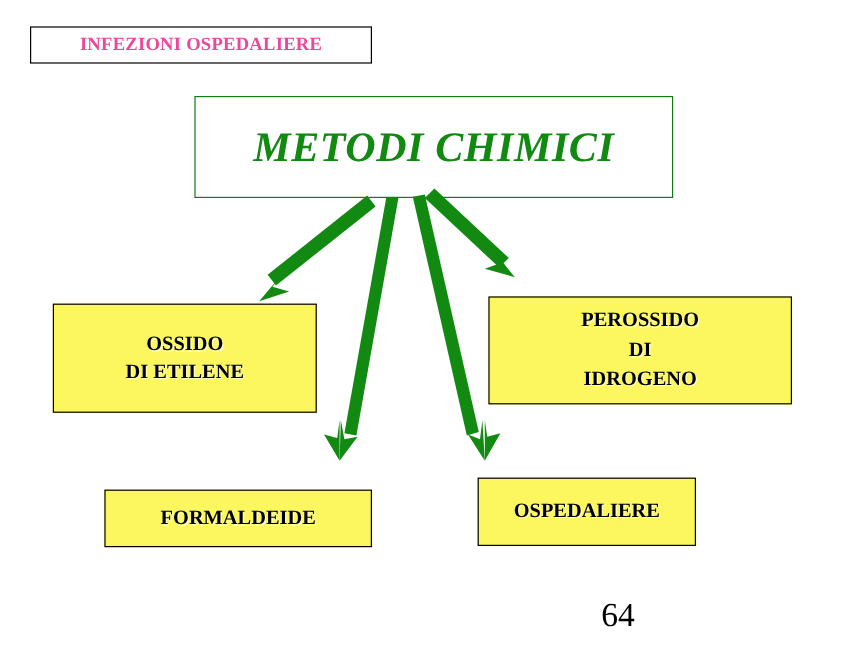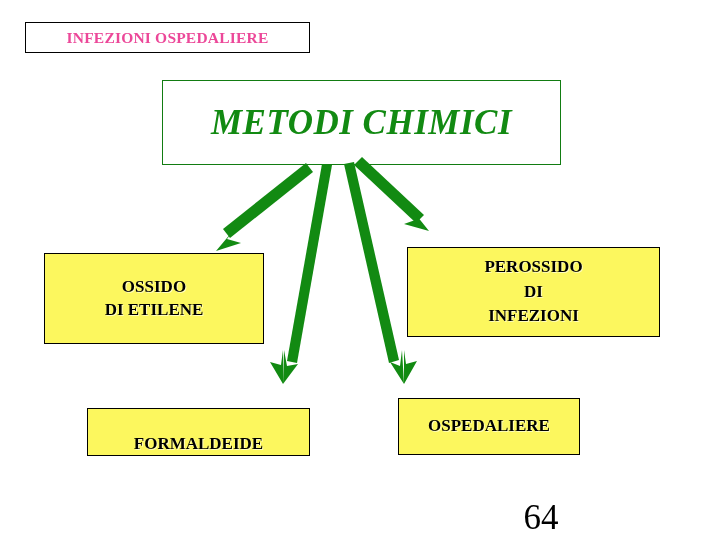--- a/index.html
+++ b/index.html
@@ -83,41 +83,41 @@
     font-weight: bold;
     color: #000000;
     line-height: 1.30;
     text-shadow: 1px 1px 0 rgba(255,255,255,0.6);
     white-space: pre-line;
   }
 
   #box-ossido    { left: 44px;  top: 253px; width: 220px; height: 91px; }
   #box-perossido { left: 407px; top: 247px; width: 253px; height: 90px; }
   #box-perossido .txt { font-size: 17px; line-height: 1.45; }
-  #box-formaldeide { left: 87px;  top: 408px; width: 223px; height: 48px; align-items: flex-end; }
+  #box-formaldeide { left: 87px;  top: 408px; width: 223px; height: 48px; }
   #box-radiazioni  { left: 398px; top: 398px; width: 182px; height: 57px; }
 
   
   #arrows {
     position: absolute;
     left: 0;
     top: 0;
     width: 720px;
     height: 540px;
     pointer-events: none;
   }
 
   
   .page-number {
     position: absolute;
-    left: 511px;
+    left: 485px;
     top: 498px;
     width: 60px;
     text-align: center;
-    font-size: 35px;
+    font-size: 28px;
     color: #000000;
     font-family: "Liberation Serif", "DejaVu Serif", serif;
   }
 </style>
 </head>
 <body>
 
 <div id="slide">
 
   <div class="title-box">
@@ -154,21 +154,21 @@
   </svg>
 
   <div class="leaf-box" id="box-ossido">
     <span class="txt">OSSIDO
 DI ETILENE</span>
   </div>
 
   <div class="leaf-box" id="box-perossido">
     <span class="txt">PEROSSIDO
 DI
-INFEZIONI</span>
+IDROGENO</span>
   </div>
 
   <div class="leaf-box" id="box-formaldeide">
     <span class="txt">FORMALDEIDE</span>
   </div>
 
   <div class="leaf-box" id="box-radiazioni">
     <span class="txt">OSPEDALIERE</span>
   </div>
 

